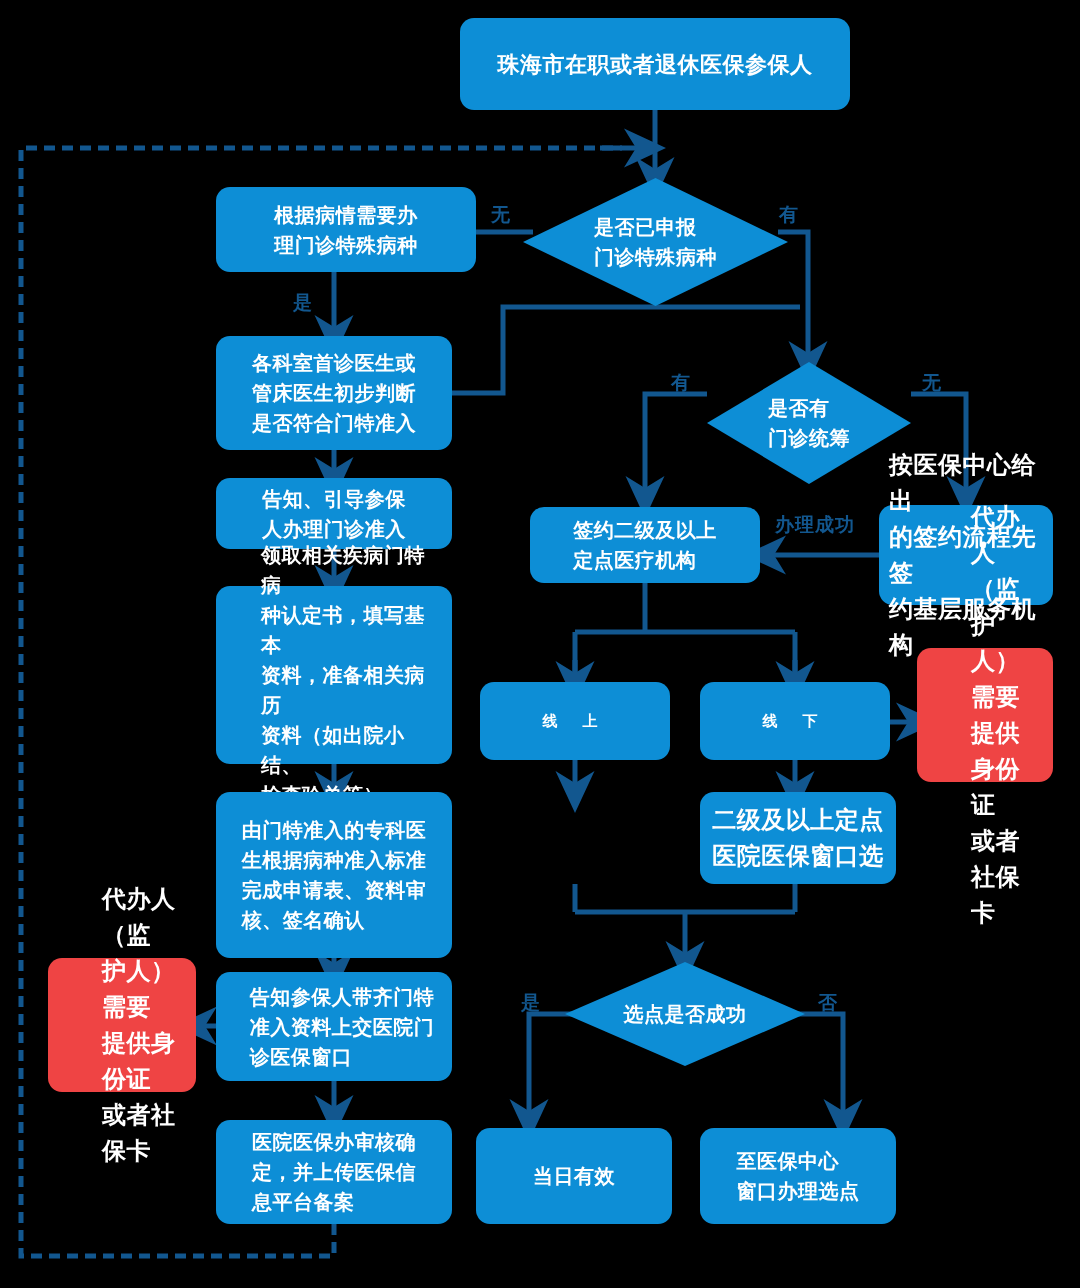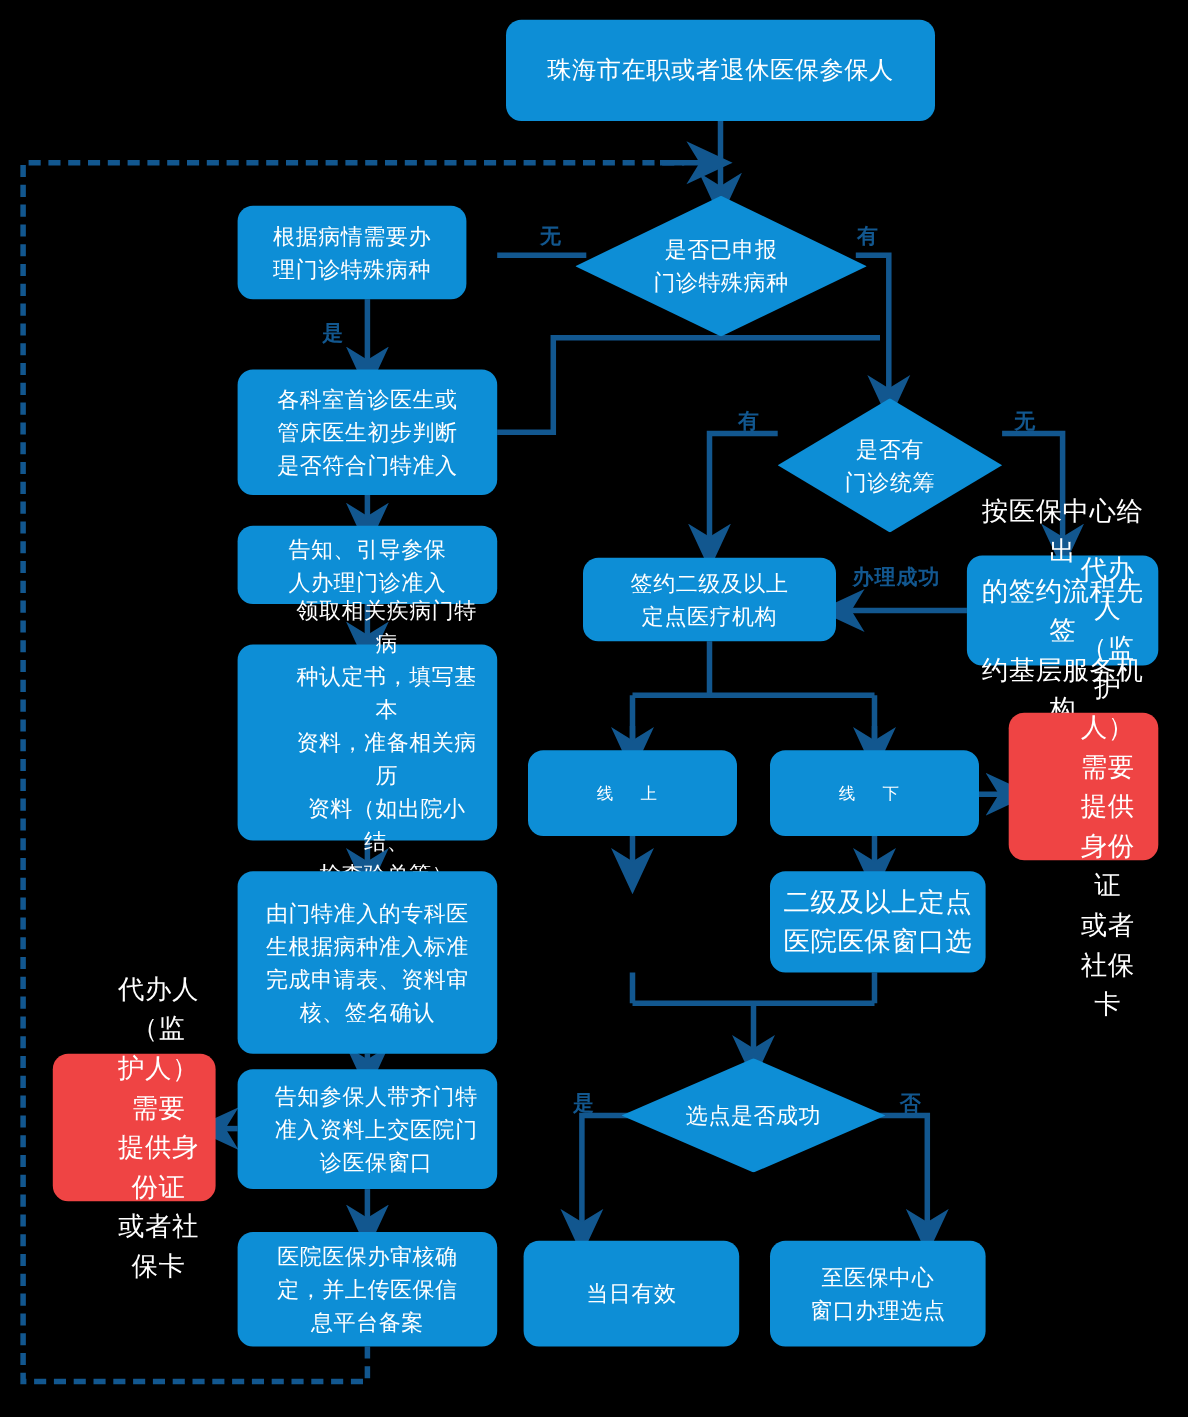--- a/index.html
+++ b/index.html
@@ -23,23 +23,22 @@
     width: 1080px;
     height: 1288px;
     pointer-events: none;
   }
   .node {
     position: absolute;
     box-sizing: border-box;
     display: flex;
     align-items: center;
     justify-content: center;
-    text-align: center;
     color: #ffffff;
-    font-weight: normal;
+    font-weight: bold;
     letter-spacing: 0.5px;
     z-index: 3;
   }
   .box {
     background: #0d8ed6;
     border-radius: 14px;
   }
   .box-light {
     background: #ef4444;
     border-radius: 14px;
@@ -145,21 +144,21 @@
     </g>
     <g stroke="#12578f" stroke-width="5" fill="none">
       <path d="M600,148 L645,148" marker-end="url(#ah)"></path>
     </g>
   </svg>
 
   <div class="node box f22" style="left:460px; top:18px; width:390px; height:92px;">
     <span class="txt">珠海市在职或者退休医保参保人</span>
   </div>
 
-  <div class="node box f20" style="left:216px; top:187px; width:208px; height:85px;">
+  <div class="node box f20" style="left:216px; top:187px; width:260px; height:85px;">
     <span class="txt">根据病情需要办
 理门诊特殊病种</span>
   </div>
 
   <div class="node diamond f20" style="left:523px; top:178px; width:265px; height:128px;">
     <span class="dshape"></span>
     <span class="txt">是否已申报
 门诊特殊病种</span>
   </div>
 

